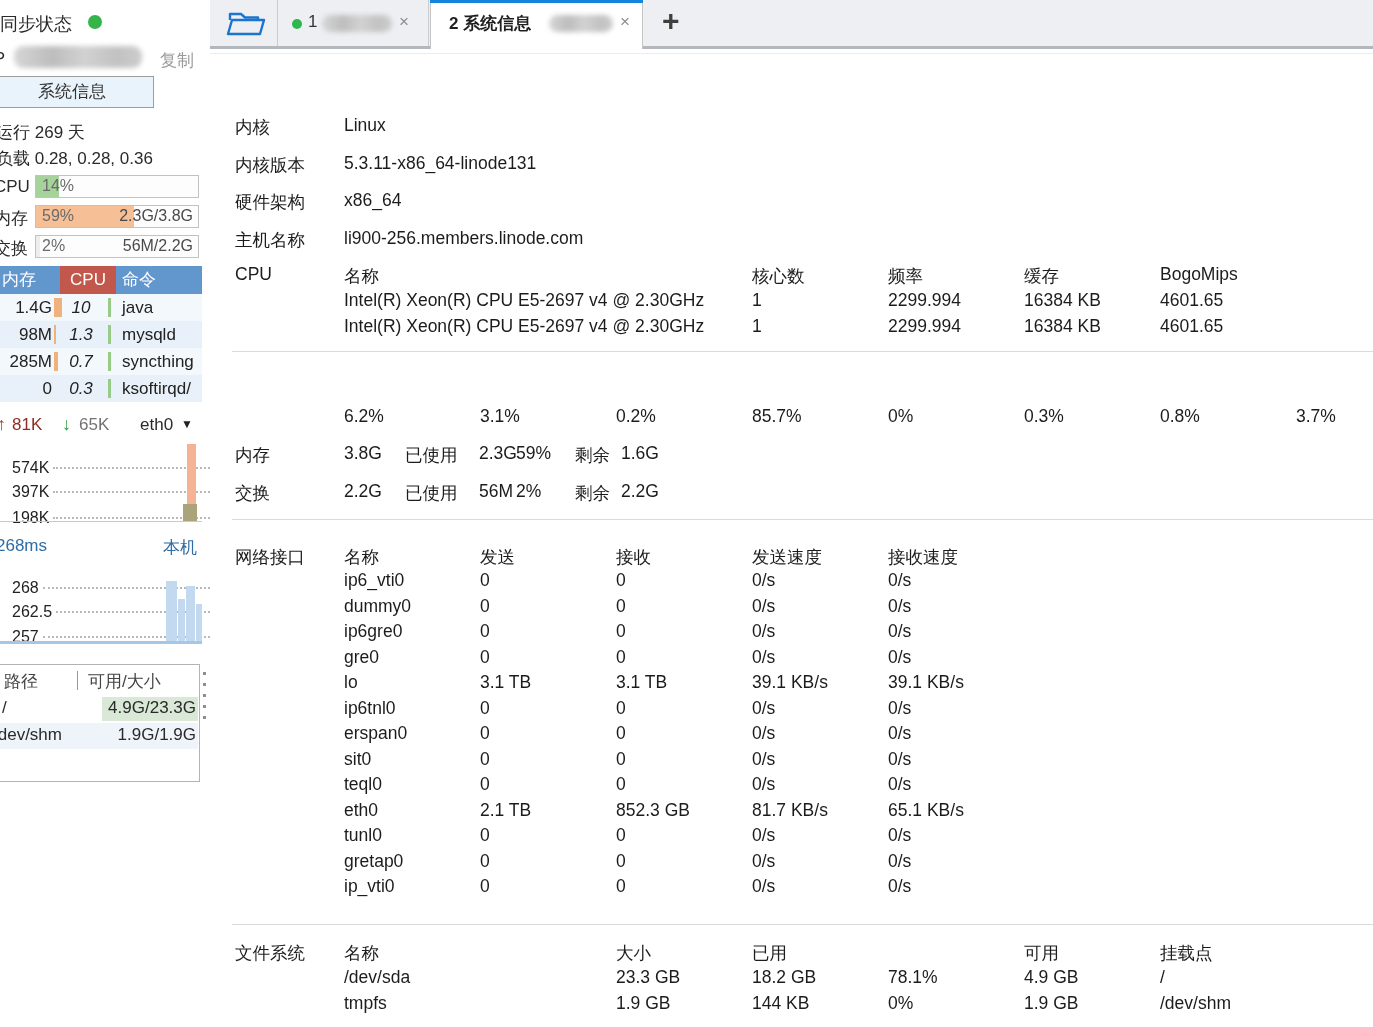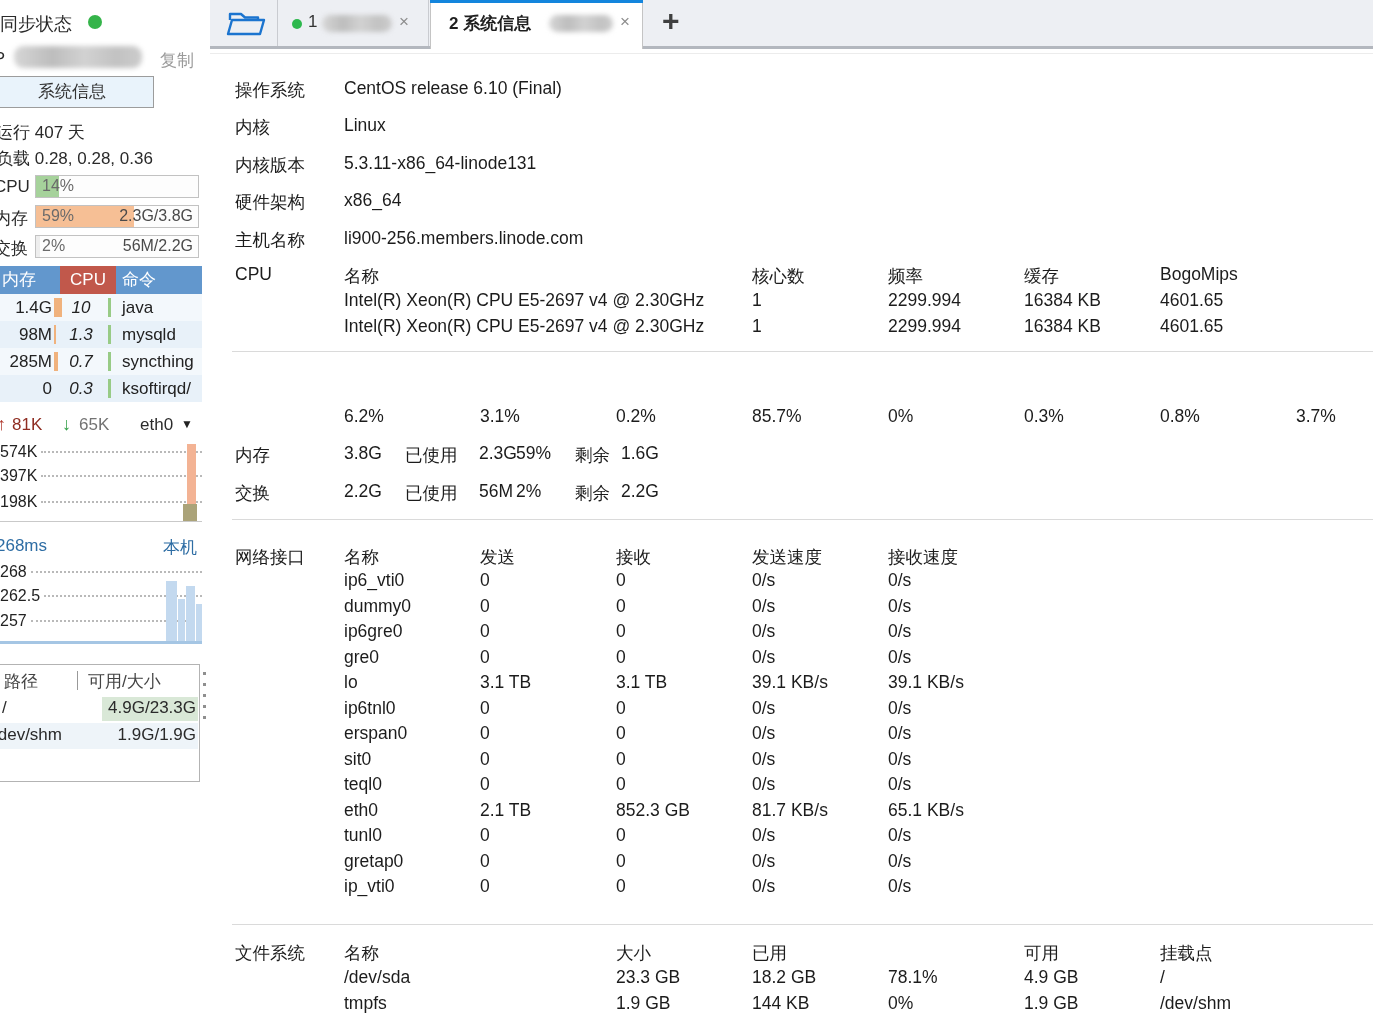--- a/index.html
+++ b/index.html
@@ -25,21 +25,21 @@
   .phead .hcmd{position:absolute;left:122px;}
   .prow{position:relative;height:27px;line-height:27px;color:#222;}
   .prow:nth-child(odd){background:#e8f1f9;}
   .prow:nth-child(even){background:#f3f8fc;}
   .pmem{position:absolute;left:0;width:52px;text-align:right;}
   .pcpu{position:absolute;left:56px;width:50px;text-align:center;font-style:italic;}
   .pcmd{position:absolute;left:122px;}
   .mbar{position:absolute;top:4px;height:19px;background:#f0b27d;}
   .cbar{position:absolute;top:4px;height:19px;width:3px;background:#98cb86;}
   
-  .gridrow{position:absolute;left:0;width:202px;display:flex;align-items:center;height:20px;}
+  .gridrow{position:absolute;left:12px;width:202px;display:flex;align-items:center;height:20px;margin-top:16px;}
   .gridrow .tick{font-size:16px;color:#222;padding-right:4px;}
   .gridrow .dots{flex:1;border-top:2px dotted #b9b9b9;height:0;}
   .chartbar{position:absolute;}
   
   .dbox{position:absolute;left:-12px;top:664px;width:212px;height:118px;border:1px solid #b3b3b3;background:#fff;box-sizing:border-box;}
   .handle{position:absolute;left:203px;top:672px;width:4px;}
   .handle i{display:block;width:3px;height:3px;background:#8f8f8f;margin:0 0 8px 0;}
   .vdivider{position:absolute;left:210px;top:46px;bottom:0;width:1px;background:#cfcfcf;}
   
   .main{position:absolute;left:210px;top:0;width:1163px;height:1027px;background:#fff;}
@@ -70,21 +70,21 @@
   <aside class="sidebar">
     <span class="sb" style="left:0;top:12px;font-size:18px">同步状态</span>
     <span class="dot" style="left:88px;top:15px;width:14px;height:14px"></span>
 
     <span class="sb" style="left:-11px;top:49px">IP</span>
     <span class="blur" style="position:absolute;left:14px;top:46px;width:128px;height:22px"></span>
     <span class="sb gray" style="left:160px;top:49px">复制</span>
 
     <div class="btn-sys">系统信息</div>
 
-    <span class="sb" style="left:-4px;top:121px"><span>运行</span>&nbsp;<span>407 天</span></span>
+    <span class="sb" style="left:-4px;top:121px"><span>运行</span>&nbsp;<span>269 天</span></span>
     <span class="sb" style="left:-4px;top:147px"><span>负载</span>&nbsp;<span>0.28, 0.28, 0.36</span></span>
 
     <span class="sb" style="left:-6px;top:177px">CPU</span>
     <div class="meter" style="top:175px">
       <div class="fill" style="width:23px;background:#a6d29b"></div>
       <span class="pct">14%</span>
     </div>
     <span class="sb" style="left:-6px;top:207px">内存</span>
     <div class="meter" style="top:205px">
       <div class="fill" style="width:98px;background:#f6bf95"></div>
@@ -223,24 +223,20 @@
         <div class="topline"></div>
         <span class="tabtext" style="left:18px;font-weight:700;color:#1f1f1f"><span>2</span>&nbsp;<span>系统信息</span></span>
         <span class="blur" style="position:absolute;left:118px;top:15px;width:64px;height:17px"></span>
         <span class="close" style="left:189px">×</span>
       </div>
 
       <span class="plus">+</span>
     </div>
     <div class="contentline"></div>
 
-    <div class="mrow" style="top:78px">
-        <span class="lab">操作系统</span>
-        <span>CentOS release 6.10 (Final)</span>
-      </div>
     <div class="mrow" style="top:115px">
         <span class="lab">内核</span>
         <span>Linux</span>
       </div>
     <div class="mrow" style="top:153px">
         <span class="lab">内核版本</span>
         <span>5.3.11-x86_64-linode131</span>
       </div>
     <div class="mrow" style="top:190px">
         <span class="lab">硬件架构</span>

